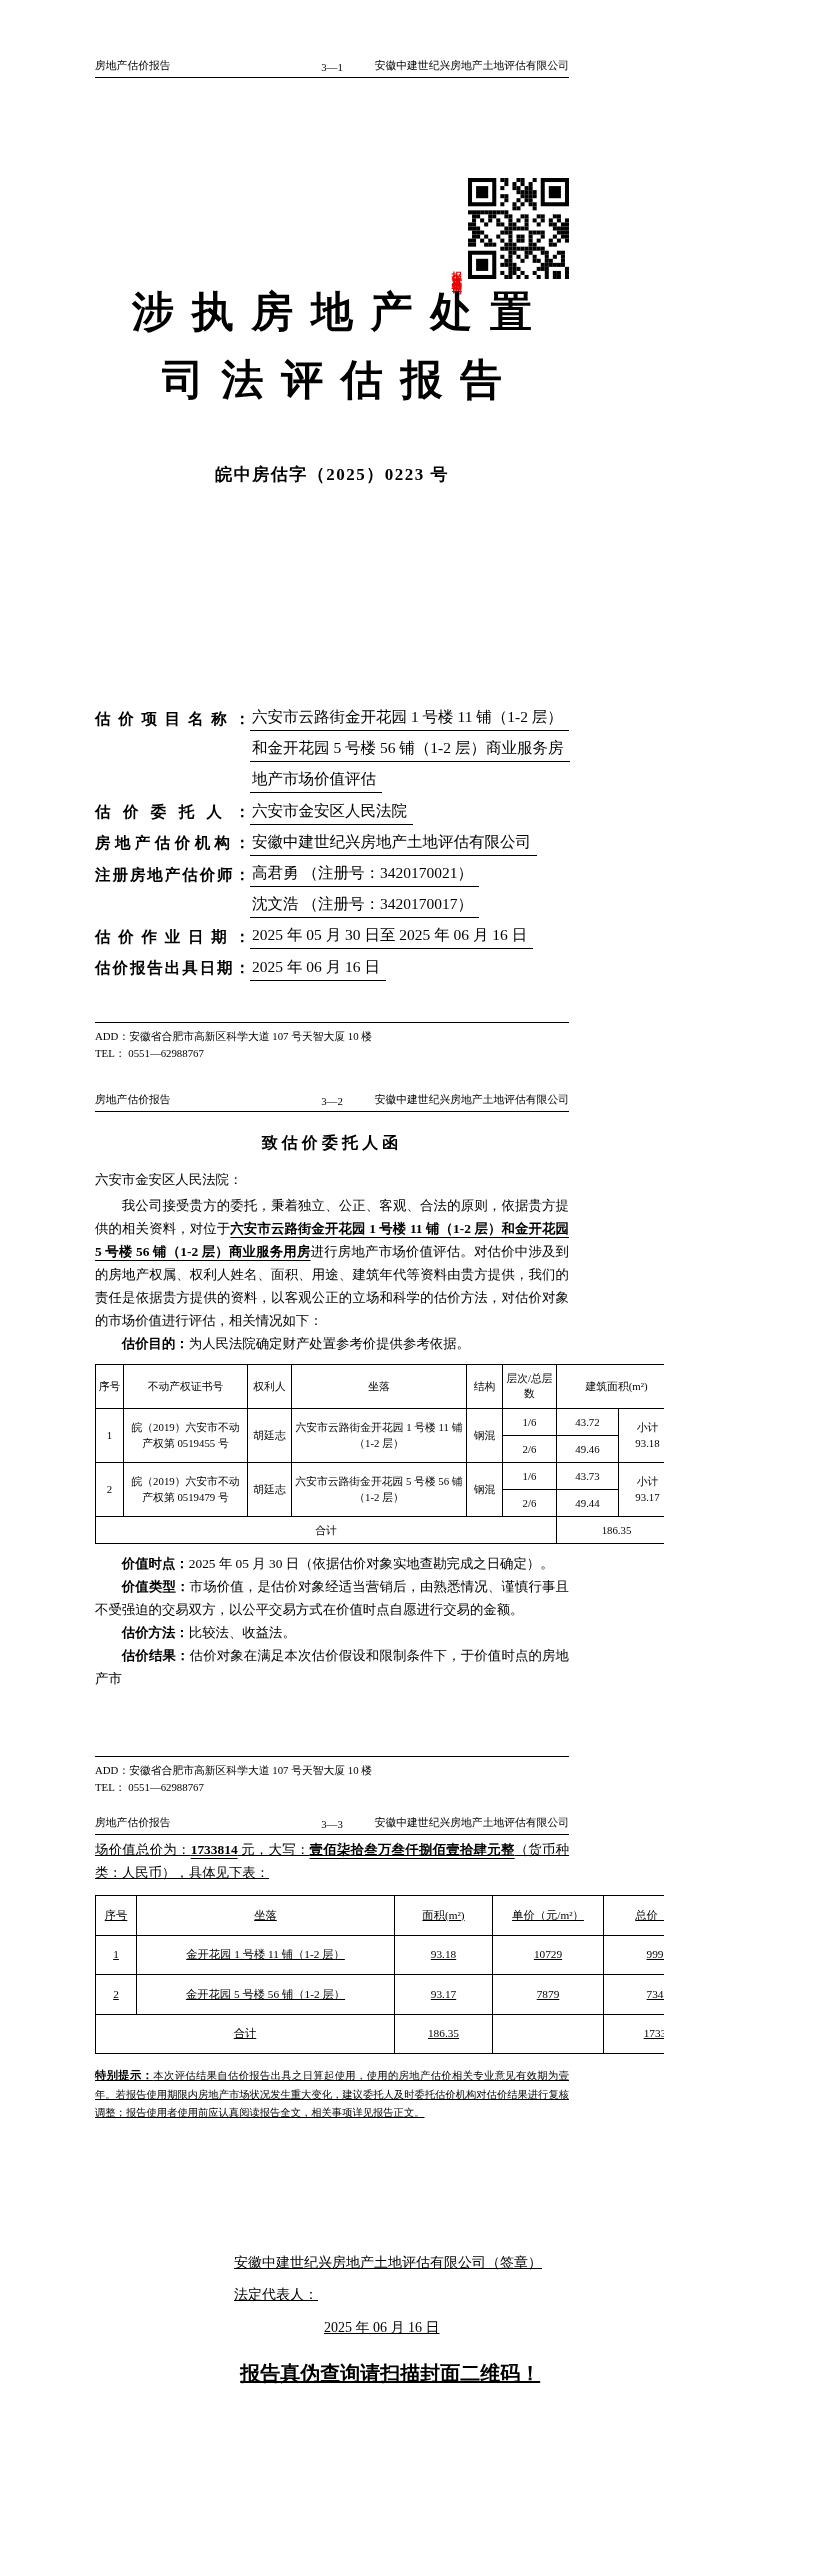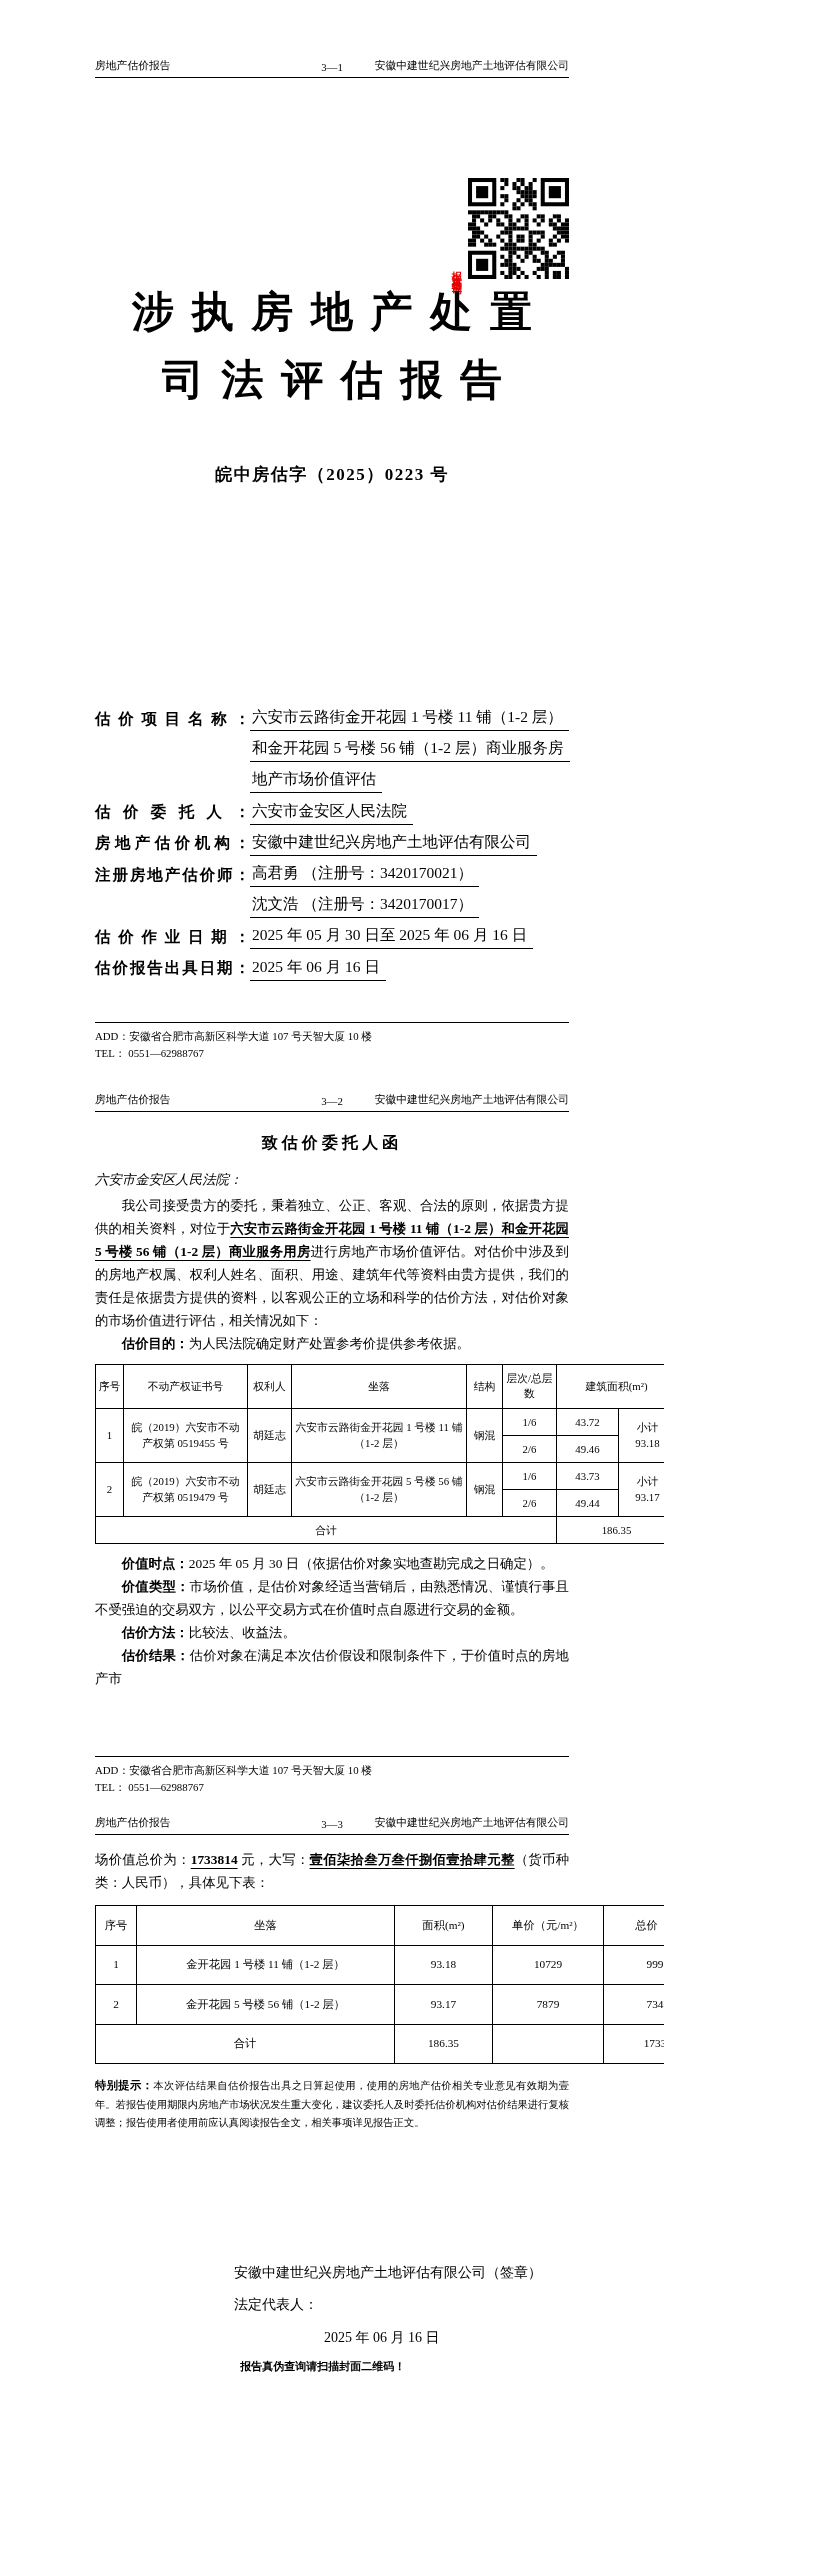--- a/index.html
+++ b/index.html
@@ -55,48 +55,48 @@
   }
   .cover-fields { position: absolute; top: 707px; left: 95px; right: 77px; font-size: 15.5px; }
   .cf-row { display: flex; align-items: center; margin-bottom: 7.2px; line-height: 1.35; }
   .cf-row.cont { padding-left: 155px; }
   .cf-label { flex: 0 0 155px; font-weight: bold; text-align: justify; text-align-last: justify; }
   .cf-value { border-bottom: 1px solid #000; padding: 0 6.2px 2.1px 2.1px; }
 
   
   .p2-content { position: absolute; top: 39px; left: 95px; right: 95px; font-size: 13.4px; line-height: 1.72; }
   .letter-title { text-align: center; font-size: 16px; font-weight: bold; letter-spacing: 4.1px; margin: 8.2px 0 11.3px; }
-  .salutation { margin: 0 0 3.1px 0; font-style: italic; }
+  .salutation { margin: 0 0 3.1px 0; }
   .body-para { margin: 0; text-indent: 2em; text-align: justify; }
   .hl { font-weight: bold; text-decoration: underline; text-underline-offset: 3.6px; }
   .item-label { font-weight: bold; }
 
   .tbl { width: 100%; border-collapse: collapse; margin: 8.2px 0 7.2px; font-size: 10.8px; table-layout: fixed; }
   .tbl th, .tbl td {
     border: 1px solid #000; text-align: center; vertical-align: middle;
     padding: 5.2px 2.6px; line-height: 1.45; font-weight: normal; word-break: break-all;
   }
   .tbl th { padding: 6.2px 2.1px; }
 
   
-  .p3-content { position: absolute; top: 45px; left: 95px; right: 95px; font-size: 13.4px; line-height: 1.72; }
+  .p3-content { position: absolute; top: 35px; left: 95px; right: 95px; font-size: 13.4px; line-height: 1.72; text-decoration: underline; }
   .lead-para { margin: 0; text-align: justify; }
   .tbl2 { width: 100%; border-collapse: collapse; margin: 11.3px 0 9.3px; font-size: 11.3px; table-layout: fixed; }
   .tbl2 th, .tbl2 td {
     border: 1px solid #000; text-align: center; vertical-align: middle;
     padding: 11.3px 3.1px; line-height: 1.4; font-weight: normal;
   }
   .notice { margin-top: 12.4px; font-size: 10.3px; line-height: 1.75; text-align: justify; }
   .notice-label { font-weight: bold; font-size: 11.3px; }
 
   .sig { margin-top: 129px; margin-left: auto; width: 335px; font-size: 14px; }
   .sig-company { }
   .sig-legal { margin-top: 8.2px; }
   .sig-date { margin-top: 8.2px; margin-left: 90px; }
-  .sig-scan { margin-top: 7px; margin-left: 6.2px; font-weight: bold; font-size: 11px; }
+  .sig-scan { margin-top: 16px; margin-left: 6.2px; font-weight: bold; font-size: 20px; }
 </style>
 </head>
 <body>
 
 <div class="page p1">
   <div class="runhead">
     <span class="lh">房地产估价报告</span>
     <span class="ph">3—1</span>
     <span class="rh">安徽中建世纪兴房地产土地评估有限公司</span>
   </div>

